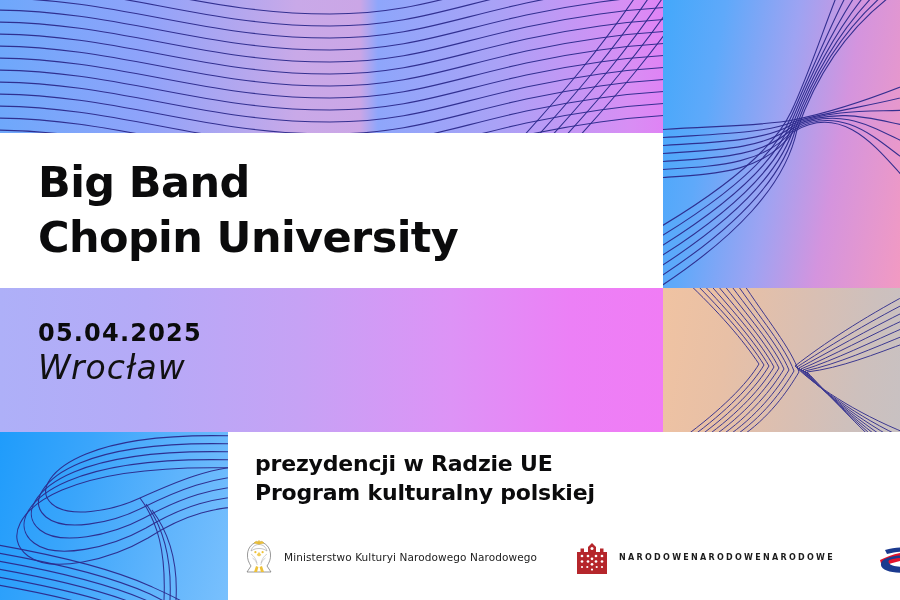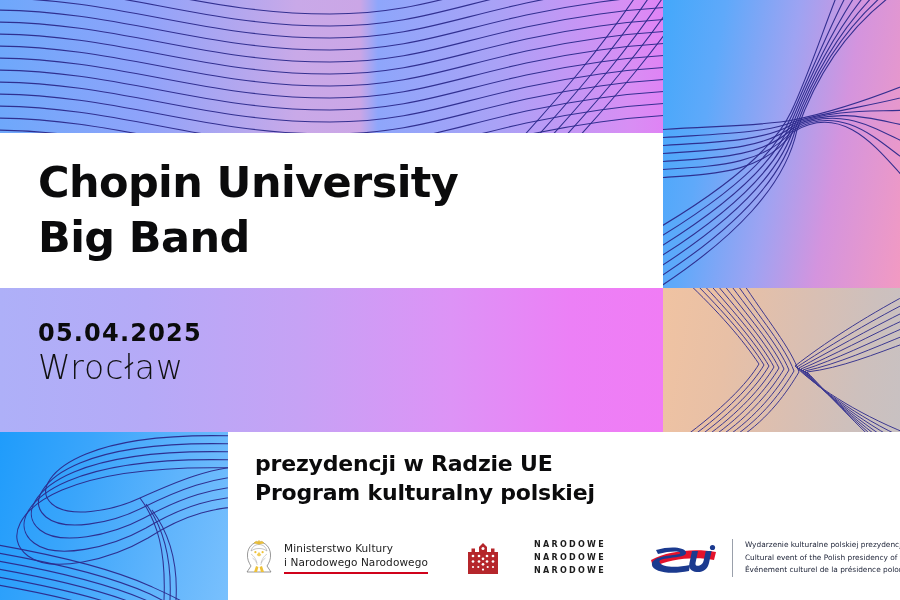--- a/index.html
+++ b/index.html
@@ -54,45 +54,45 @@
   }
   #date-block{position:absolute;left:38px;top:320px;}
   #date-value{
     font-family:"DejaVu Sans","Liberation Sans",sans-serif;
     font-weight:700;font-size:24px;letter-spacing:1.2px;
     color:#0b0b0c;line-height:1.12;
   }
   #city-value{
     font-family:"DejaVu Sans","Liberation Sans",sans-serif;
     font-weight:300;font-size:33px;letter-spacing:1px;
-    color:#111;line-height:1.18;margin-top:2px;
+    color:#111;line-height:1.18;margin-top:2px;font-style:italic;
   }
   #program-block{position:absolute;left:255px;top:450px;width:430px;}
   .program-line{
     font-family:"DejaVu Sans","Liberation Sans",sans-serif;
     font-weight:700;font-size:22px;line-height:1.3;
     letter-spacing:-0.2px;color:#0b0b0c;white-space:nowrap;
   }
 
   
   #logo-strip{position:absolute;left:243px;top:530px;height:56px;
     display:flex;align-items:center;gap:0;}
   .logo{display:flex;align-items:center;height:56px;}
 
   
   #logo-ministry{gap:9px;padding-right:18px;}
-  #mk-text{display:flex;flex-direction:column;justify-content:center;}
+  #mk-text{display:flex;flex-direction:row;justify-content:center;}
   #mk-text .mk-l{
     font-family:"DejaVu Sans","Liberation Sans",sans-serif;
     font-size:10.5px;color:#1b1b1b;line-height:1.32;white-space:nowrap;letter-spacing:.1px;}
   #mk-rule{height:2px;background:#d0021b;margin-top:3px;width:100%;}
 
   
   #logo-nck{gap:10px;padding:0 20px;}
-  #nck-text{display:flex;flex-direction:column;gap:5px;margin-left:24px;}
+  #nck-text{display:flex;flex-direction:row;}
   #nck-text .nck-l{
     font-family:"DejaVu Sans","Liberation Sans",sans-serif;
     font-weight:700;font-size:8px;letter-spacing:2.3px;color:#1b1b1b;
     line-height:1;white-space:nowrap;}
 
   
   #logo-eu{gap:12px;padding-left:22px;}
   #eu-divider{width:1px;height:38px;background:#9aa0ab;}
   #eu-text{display:flex;flex-direction:column;justify-content:center;gap:2px;}
   #eu-text .eu-l{
@@ -153,22 +153,22 @@
         <path d="M-8,162 C50,158 100,158 130,128 C178,104 214,130 245,144"></path>
         <path d="M-8,170 C50,166 100,166 130,130 C180,102 216,142 245,162"></path>
         <path d="M-8,178 C50,174 100,174 130,132 C182,100 218,154 245,182"></path>
       </g>
     </svg>
   </div>
 
   <div id="band-title"></div>
 
   <div id="title-block">
+    <div class="title-line">Big Band</div>
     <div class="title-line">Chopin University</div>
-    <div class="title-line">Big Band</div>
   </div>
 
   <div class="panel" id="panel-date"></div>
 
   <div class="panel" id="panel-tan">
     <svg class="lines" viewBox="0 0 237 144" preserveAspectRatio="none">
       <g stroke-width="1" opacity="0.9">
         <path d="M22,-8 C56,24 80,52 96,76 C84,96 58,122 20,150"></path>
         <path d="M29,-8 C62,25 86,53 101,77 C89,97 64,123 27,150"></path>
         <path d="M36,-8 C68,26 92,54 106,78 C94,98 70,124 34,150"></path>

